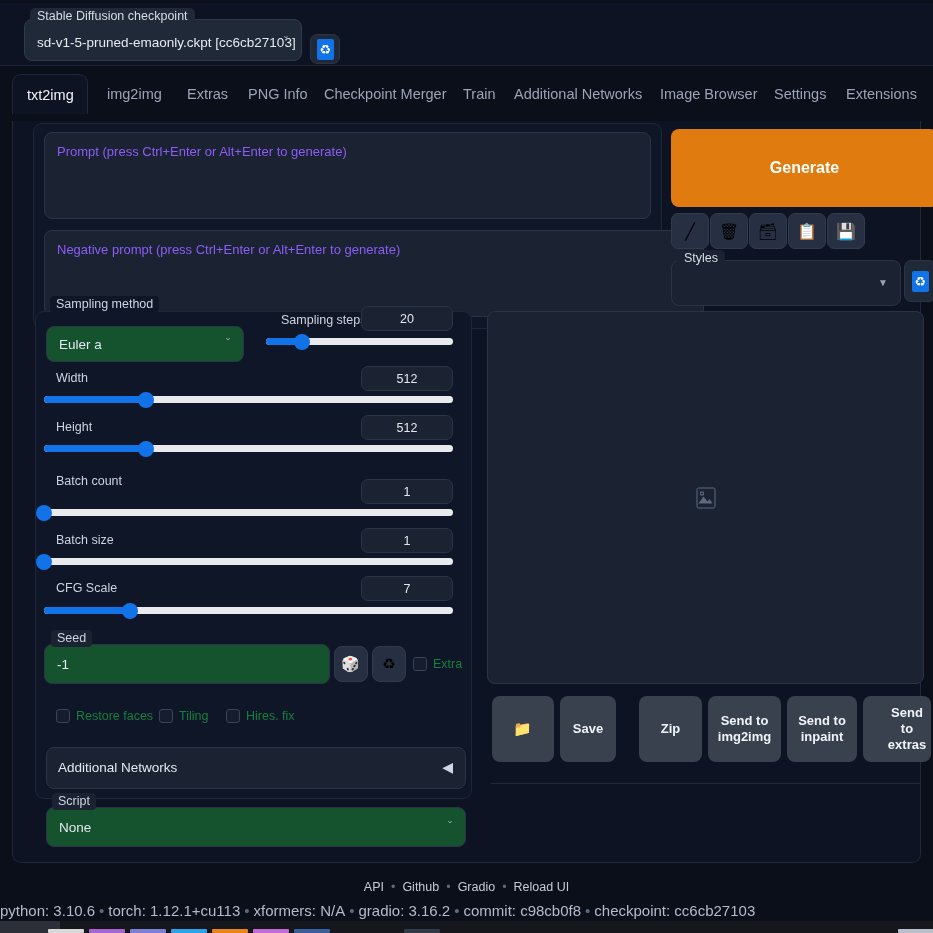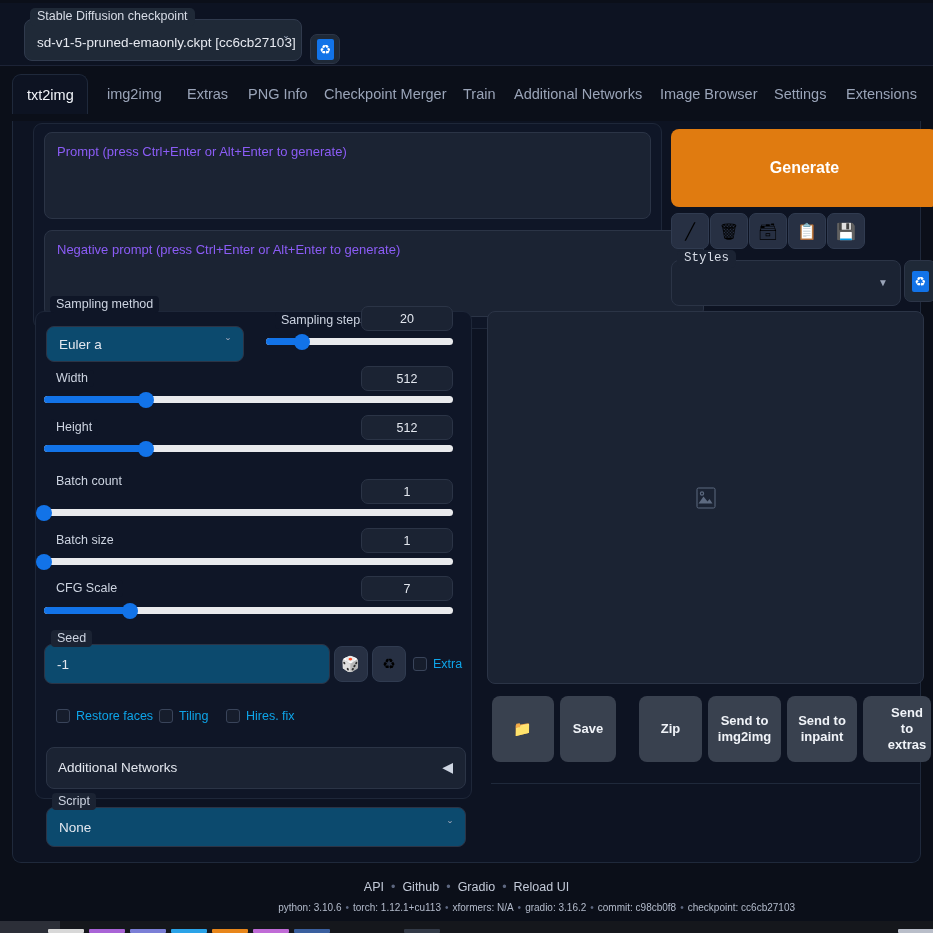--- a/index.html
+++ b/index.html
@@ -142,21 +142,21 @@
   .left-col {
     position: absolute; left: 22px; top: 190px; width: 437px; height: 488px;
     background: #0f1627; border: 1px solid #1e2739; border-radius: 9px;
   }
   .grp-label {
     position: absolute; background: #0f1627; color: #ccd3e0;
     font-size: 12.5px; padding: 1px 6px 2px 6px; border-radius: 4px;
     white-space: nowrap;
   }
   .field-box {
-    position: absolute; background: #0c4a6e; border: 1px solid #2b3446;
+    position: absolute; background: #14532d; border: 1px solid #2b3446;
     border-radius: 8px;
   }
   .field-box .val {
     position: absolute; left: 12px; top: 50%; transform: translateY(-50%);
     font-size: 13.5px; color: #e3e7ef;
   }
   .num-box {
     position: absolute; background: #1b2333; border: 1px solid #2b3446;
     border-radius: 7px; height: 25px;
     display: flex; align-items: center; justify-content: center;
@@ -167,21 +167,21 @@
   .slider .fill { position: absolute; left: 0; top: 0; height: 7px; background: #1273e8; border-radius: 4px; }
   .slider .knob {
     position: absolute; top: -4.5px; width: 16px; height: 16px;
     background: #1273e8; border-radius: 50%;
   }
 
   .cb {
     position: absolute; width: 14px; height: 14px;
     background: #161d2c; border: 1px solid #39445a; border-radius: 3px;
   }
-  .cb-label { position: absolute; font-size: 12.5px; color: #0ea5e9; white-space: nowrap; }
+  .cb-label { position: absolute; font-size: 12.5px; color: #15803d; white-space: nowrap; }
 
   .sq-btn {
     position: absolute; width: 34px; height: 36px;
     background: #273043; border: 1px solid #303b50; border-radius: 8px;
     display: flex; align-items: center; justify-content: center;
     font-size: 15px; font-family: "DejaVu Sans", sans-serif;
   }
 
   .accordion {
     position: absolute; left: 33px; top: 626px; width: 420px; height: 42px;
@@ -214,22 +214,22 @@
 
   
   .footer { position: absolute; left: 0; top: 866px; width: 933px; }
   .footer-links {
     position: absolute; top: 14px; width: 933px; text-align: center;
     font-size: 12.5px; color: #c3cad8;
   }
   .footer-links a { color: #c3cad8; text-decoration: none; }
   .footer-links .sep { color: #5d6780; margin: 0 7px; }
   .footer-vers {
-    position: absolute; top: 36px; width: 795px; text-align: right;
-    font-size: 10px; color: #b3bbcb;
+    position: absolute; top: 36px; width: 795px; text-align: left;
+    font-size: 15px; color: #b3bbcb;
   }
   .footer-vers .sep { color: #5d6780; margin: 0 4px; }
 
   
   .taskbar { position: absolute; left: 0; top: 921px; width: 933px; height: 12px; background: #15171c; }
   .taskbar .tb-left { position: absolute; left: 0; top: 0; width: 60px; height: 12px; background: #2c2f38; }
   .taskbar .tb-item { position: absolute; top: 8px; width: 36px; height: 4px; border-radius: 1px; }
 </style>
 </head>
 <body>
@@ -285,21 +285,21 @@
         </div>
         <div class="icon-btn" style="left: 117px;">
           <span>📋</span>
         </div>
         <div class="icon-btn" style="left: 156px;">
           <span>💾</span>
         </div>
       </div>
 
     <div class="styles-wrap">
-      <div class="float-label" style="left:5px;top:-11px;background:#1b2333;font-family:Liberation Mono, monospace;">Styles</div>
+      <div class="float-label" style="left:5px;top:-11px;background:#1b2333;">Styles</div>
       <div class="styles-caret">▼</div>
     </div>
     <div class="refresh-btn styles-refresh">
       <div class="refresh-glyph">♻</div>
     </div>
 
     <div class="left-col"></div>
 
     <div class="field-box" style="left:33px;top:205px;width:198px;height:36px;">
       <div class="val">Euler a</div>

